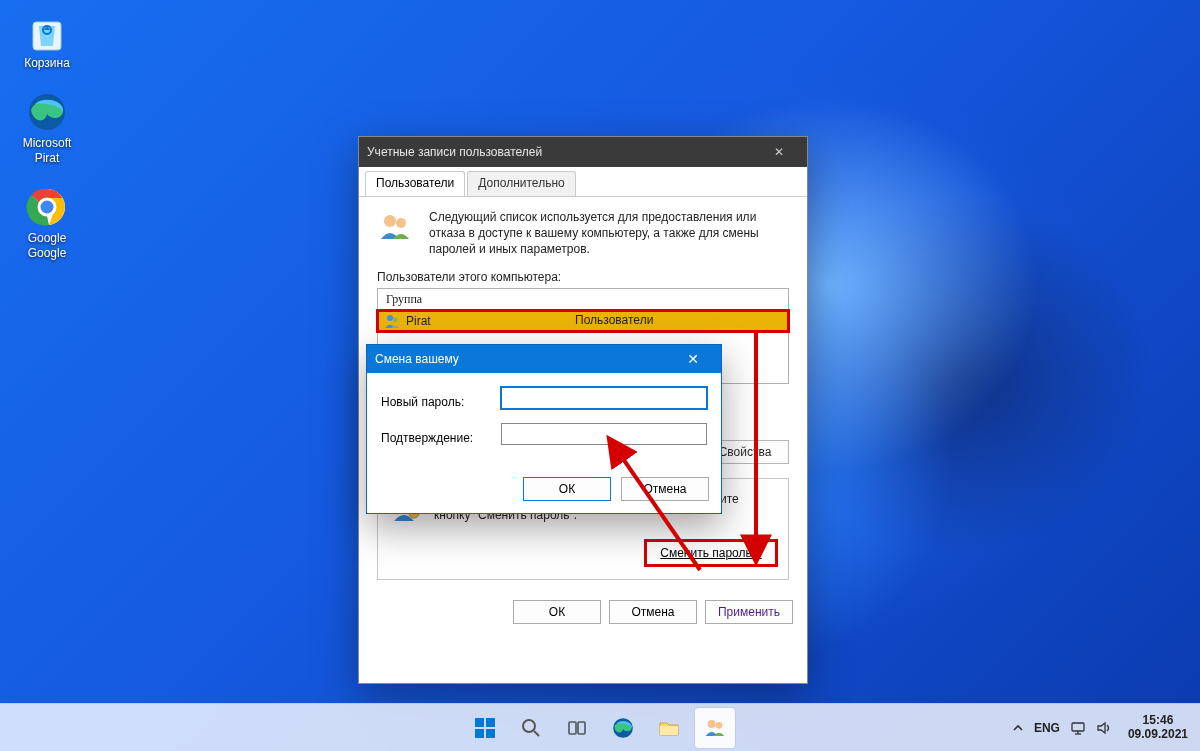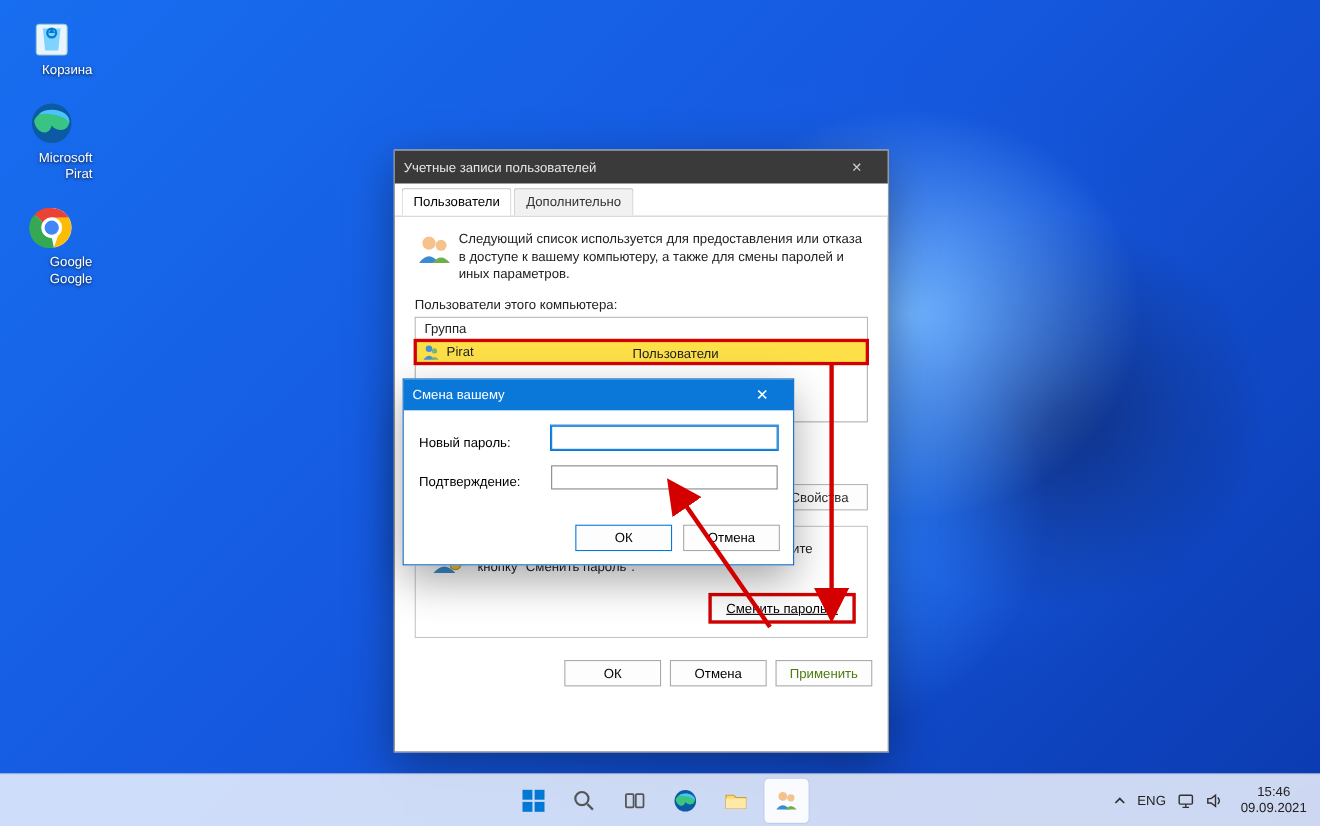--- a/index.html
+++ b/index.html
@@ -12,57 +12,57 @@
     background:
       radial-gradient(ellipse 380px 340px at 69% 38%, #6fb2ff 0%, rgba(111,178,255,0) 55%),
       radial-gradient(ellipse 420px 380px at 60% 62%, #2f86ff 0%, rgba(47,134,255,0) 55%),
       radial-gradient(ellipse 320px 300px at 80% 50%, #0e2f82 0%, rgba(14,47,130,0) 60%),
       radial-gradient(ellipse 500px 450px at 66% 47%, #1f5fe0 0%, rgba(31,95,224,0) 65%),
       linear-gradient(135deg, #186ef0 0%, #1559e0 45%, #0b3ab0 100%);
   }
 
   
   .desktop-icons { position: absolute; top: 10px; left: 10px; width: 80px; }
-  .desktop-icon { width: 74px; text-align: right; margin-bottom: 20px; cursor: pointer; }
+  .desktop-icon { width: 74px; text-align: center; margin-bottom: 20px; cursor: pointer; }
   .desktop-icon .ic { width: 44px; height: 44px; margin: 0 auto 2px; display:flex; align-items:center; justify-content:center; }
   .desktop-icon .lbl { color:#fff; font-size:12px; text-shadow:0 1px 3px rgba(0,0,0,.8); line-height:1.2; }
 
   
   .taskbar { position:absolute; left:0; right:0; bottom:0; height:48px;
     background: rgba(248,250,255,0.82); backdrop-filter: blur(4px);
     border-top:1px solid rgba(0,0,0,.08);
-    display:flex; align-items:center; }
+    display:flex; align-items:center;font-weight:bold; }
   .tb-center { position:absolute; left:50%; transform:translateX(-50%); display:flex; gap:6px; align-items:center; }
   .tb-btn { width:40px; height:40px; display:flex; align-items:center; justify-content:center; border-radius:4px; cursor:pointer; }
   .tb-btn.active { background:rgba(255,255,255,.9); box-shadow:0 0 0 1px rgba(0,0,0,.06); }
   .tb-right { position:absolute; right:6px; display:flex; align-items:center; gap:10px; color:#222; font-size:12px; }
   .tb-clock { text-align:center; line-height:1.15; padding:4px 6px; }
 
   
   .win-ua { position:absolute; left:358px; top:136px; width:450px; height:548px;
     background:#fff; border:1px solid #888; box-shadow:0 12px 40px rgba(0,0,0,.35); }
   .win-ua .titlebar { height:30px; background:#3a3a3a; color:#e6e6e6; display:flex; align-items:center; padding:0 8px; font-size:12px; }
   .win-ua .titlebar .close { margin-left:auto; width:40px; text-align:center; color:#ccc; cursor:pointer; }
   .tabstrip { display:flex; font-size:12px; border-bottom:1px solid #ccc; background:#fff; padding:4px 6px 0; gap:2px;}
   .tab { padding:4px 10px 6px; border:1px solid #ccc; border-bottom:none; background:#fff; border-top-left-radius:3px; border-top-right-radius:3px; cursor:pointer;}
   .tab.inactive { background:#f1f1f1; color:#333;}
   .ua-body { padding:12px 18px 10px; font-size:12px; color:#222; }
-  .ua-intro { display:flex; gap:4px; margin-bottom:12px;}
+  .ua-intro { display:flex; gap:16px; margin-bottom:12px;}
   .ua-intro .txt { line-height:1.35; }
   .ua-listlabel { margin:8px 0 4px; }
   .ua-listbox { border:1px solid #b0b0b0; height:96px; background:#fff; position:relative;}
   .ua-cols { display:flex; font-size:12px; border-bottom:1px solid #ddd; background:#fff;}
   .ua-cols div { padding:3px 8px; }
-  .ua-cols .c1{ width:48%; border-right:1px solid #ddd;} .ua-cols .c2{ width:52%; }
-  .ua-row { display:flex; align-items:flex-end; padding:2px 6px; font-size:12px; background:#fde047;}
+  .ua-cols .c1{ width:48%; border-right:1px solid #ddd;} .ua-cols .c2{ width:52%;font-family:Liberation Serif, serif; }
+  .ua-row { display:flex; align-items:flex-start; padding:2px 6px; font-size:12px; background:#eab308;}
   .ua-row .c1{ width:48%; display:flex; align-items:center; gap:6px;} .ua-row .c2{ width:52%; }
   .red-outline { outline:3px solid #d40000; outline-offset:-1px; }
   .ua-btnrow { display:flex; justify-content:flex-end; gap:8px; margin-top:56px;}
   .winbtn { min-width:88px; padding:4px 12px; font-size:12px; background:#fdfdfd; border:1px solid #aaa; cursor:pointer;}
-  .winbtn:disabled{ color:#4d7c0f; }
+  .winbtn:disabled{ color:#4c1d95; }
   .ua-group { border:1px solid #c5c5c5; margin-top:14px; padding:12px 12px 14px; position:relative;}
   .ua-group .legend{ position:absolute; top:-9px; left:10px; background:#fff; padding:0 4px; font-size:12px;}
   .ua-group .inner{ display:flex; gap:10px;}
   .ua-group .pwtxt{ font-size:12px; line-height:1.35;}
   .ua-change { display:flex; justify-content:flex-end; margin-top:16px;}
   .ua-bottom { display:flex; justify-content:flex-end; gap:8px; padding:10px 14px; border-top:0; }
 
   
   .win-pw { position:absolute; left:366px; top:344px; width:356px; background:#fff;
     border:1px solid #0a64c2; box-shadow:0 14px 36px rgba(0,0,0,.35); z-index:30;}

